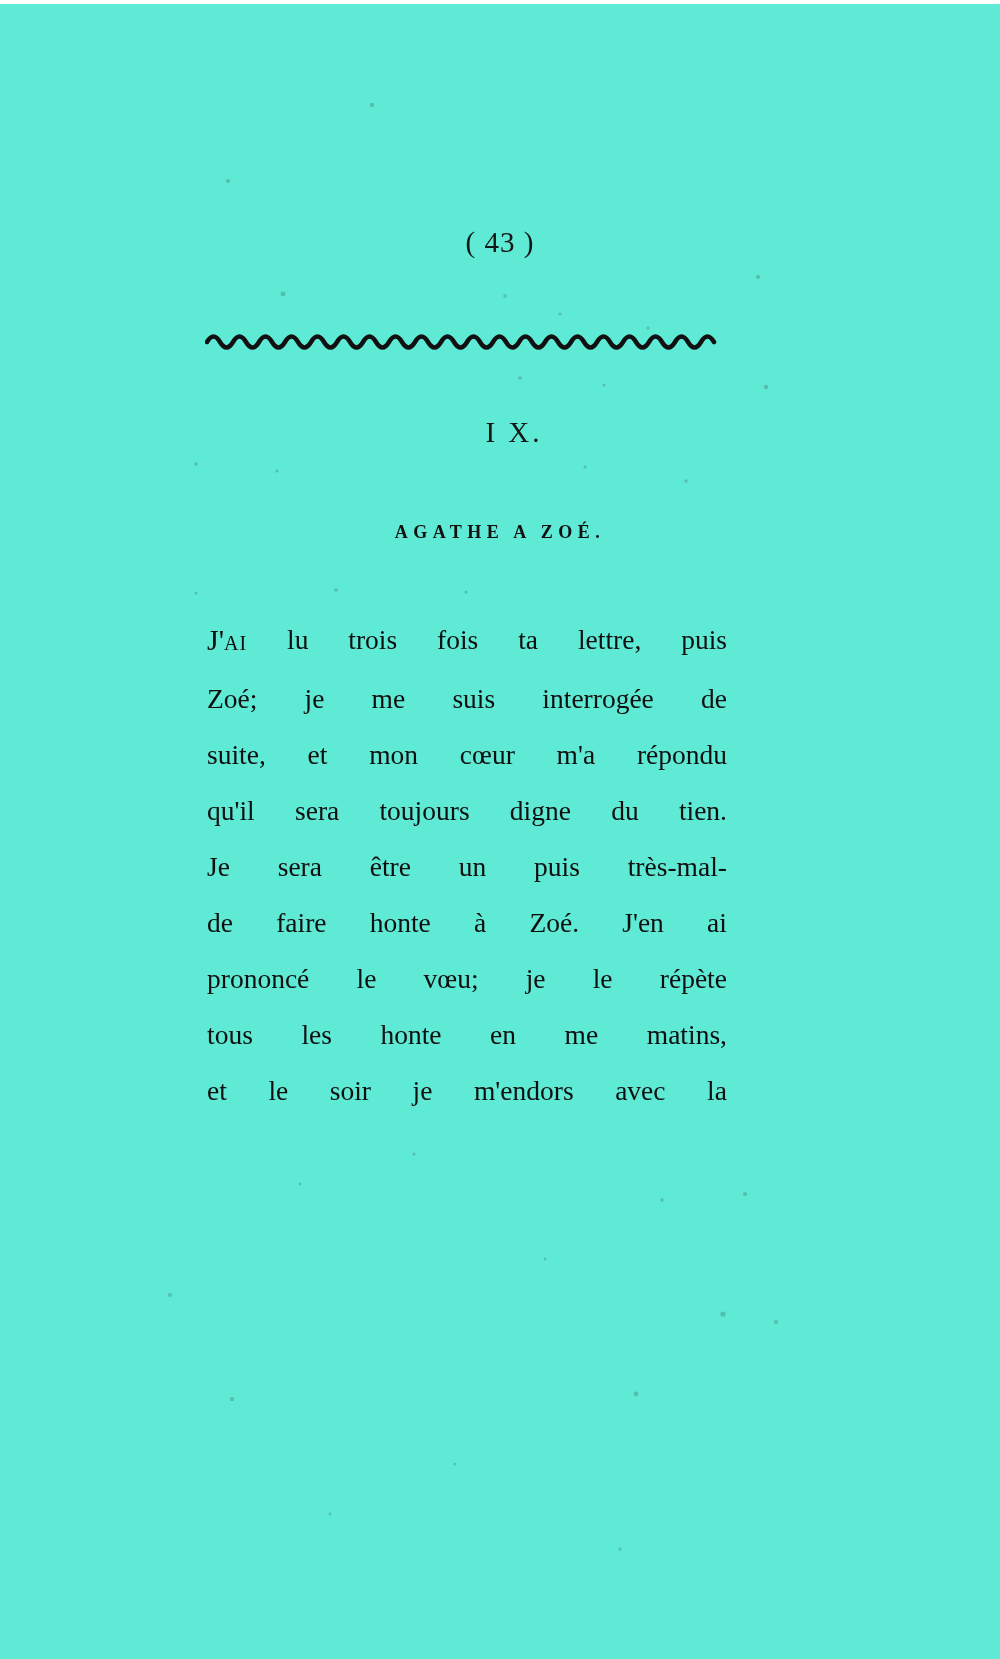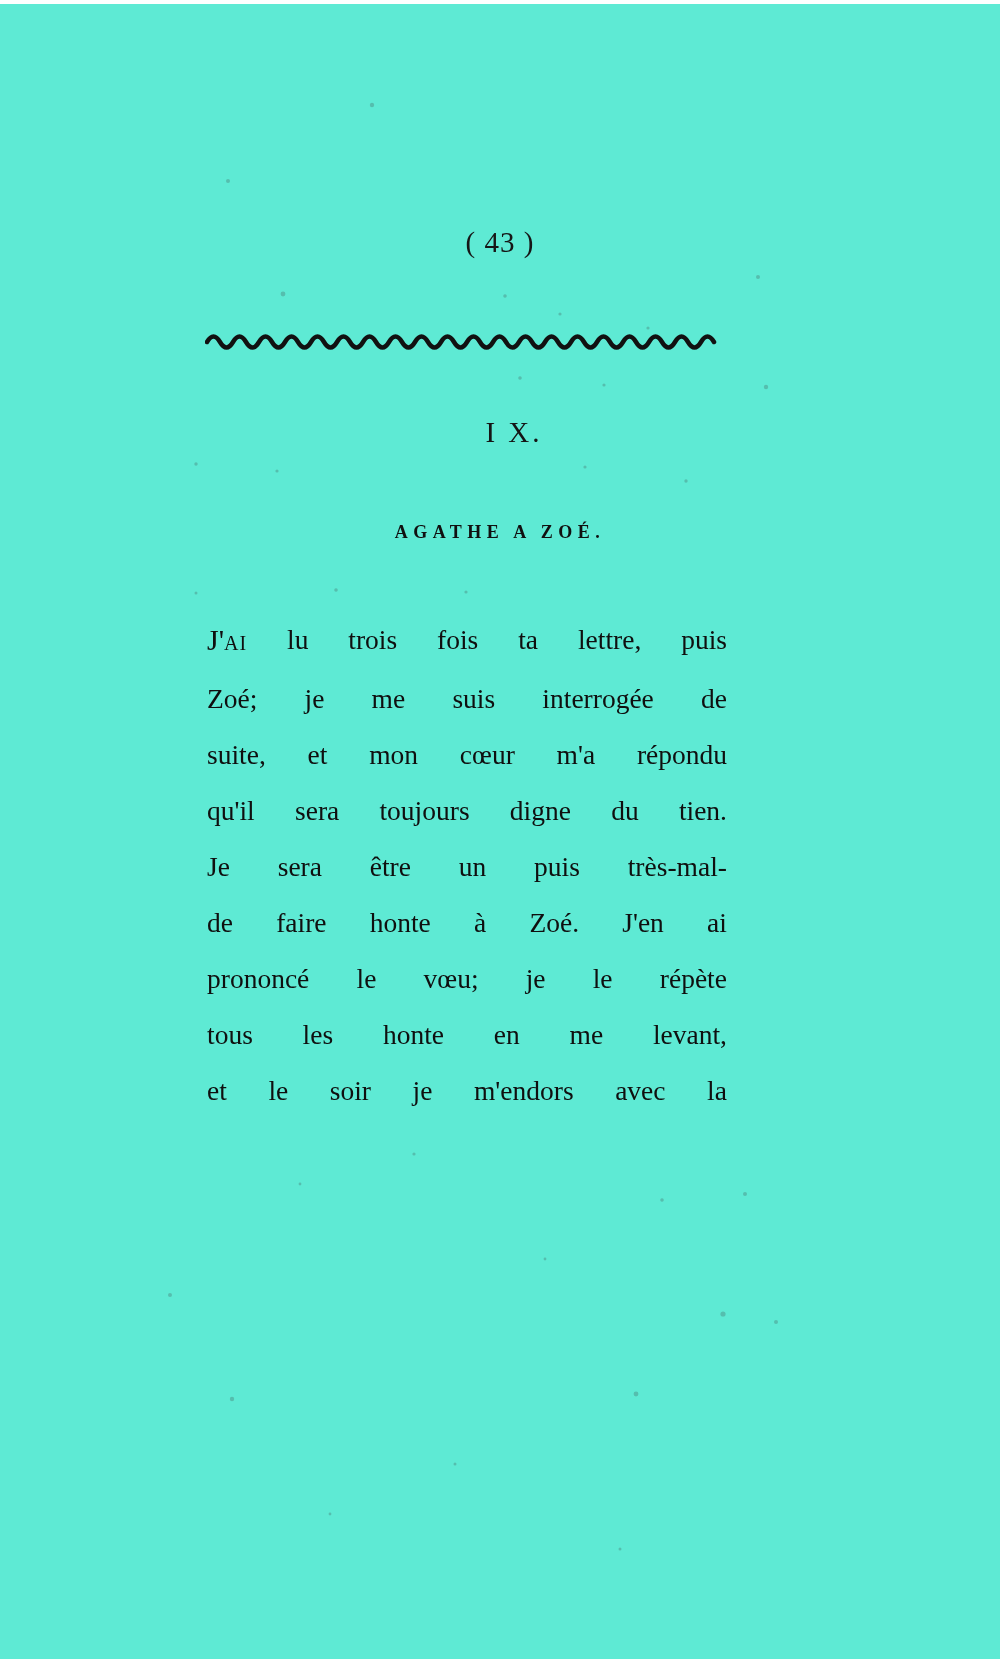--- a/index.html
+++ b/index.html
@@ -221,21 +221,21 @@
         <span>je</span>
         <span>le</span>
         <span>répète</span>
       </span>
       <span class="line justify">
         <span>tous</span>
         <span>les</span>
         <span>honte</span>
         <span>en</span>
         <span>me</span>
-        <span>levant,</span>
+        <span>matins,</span>
       </span>
       <span class="line justify">
         <span>et</span>
         <span>le</span>
         <span>soir</span>
         <span>je</span>
         <span>m'endors</span>
         <span>avec</span>
         <span>la</span>
       </span>

